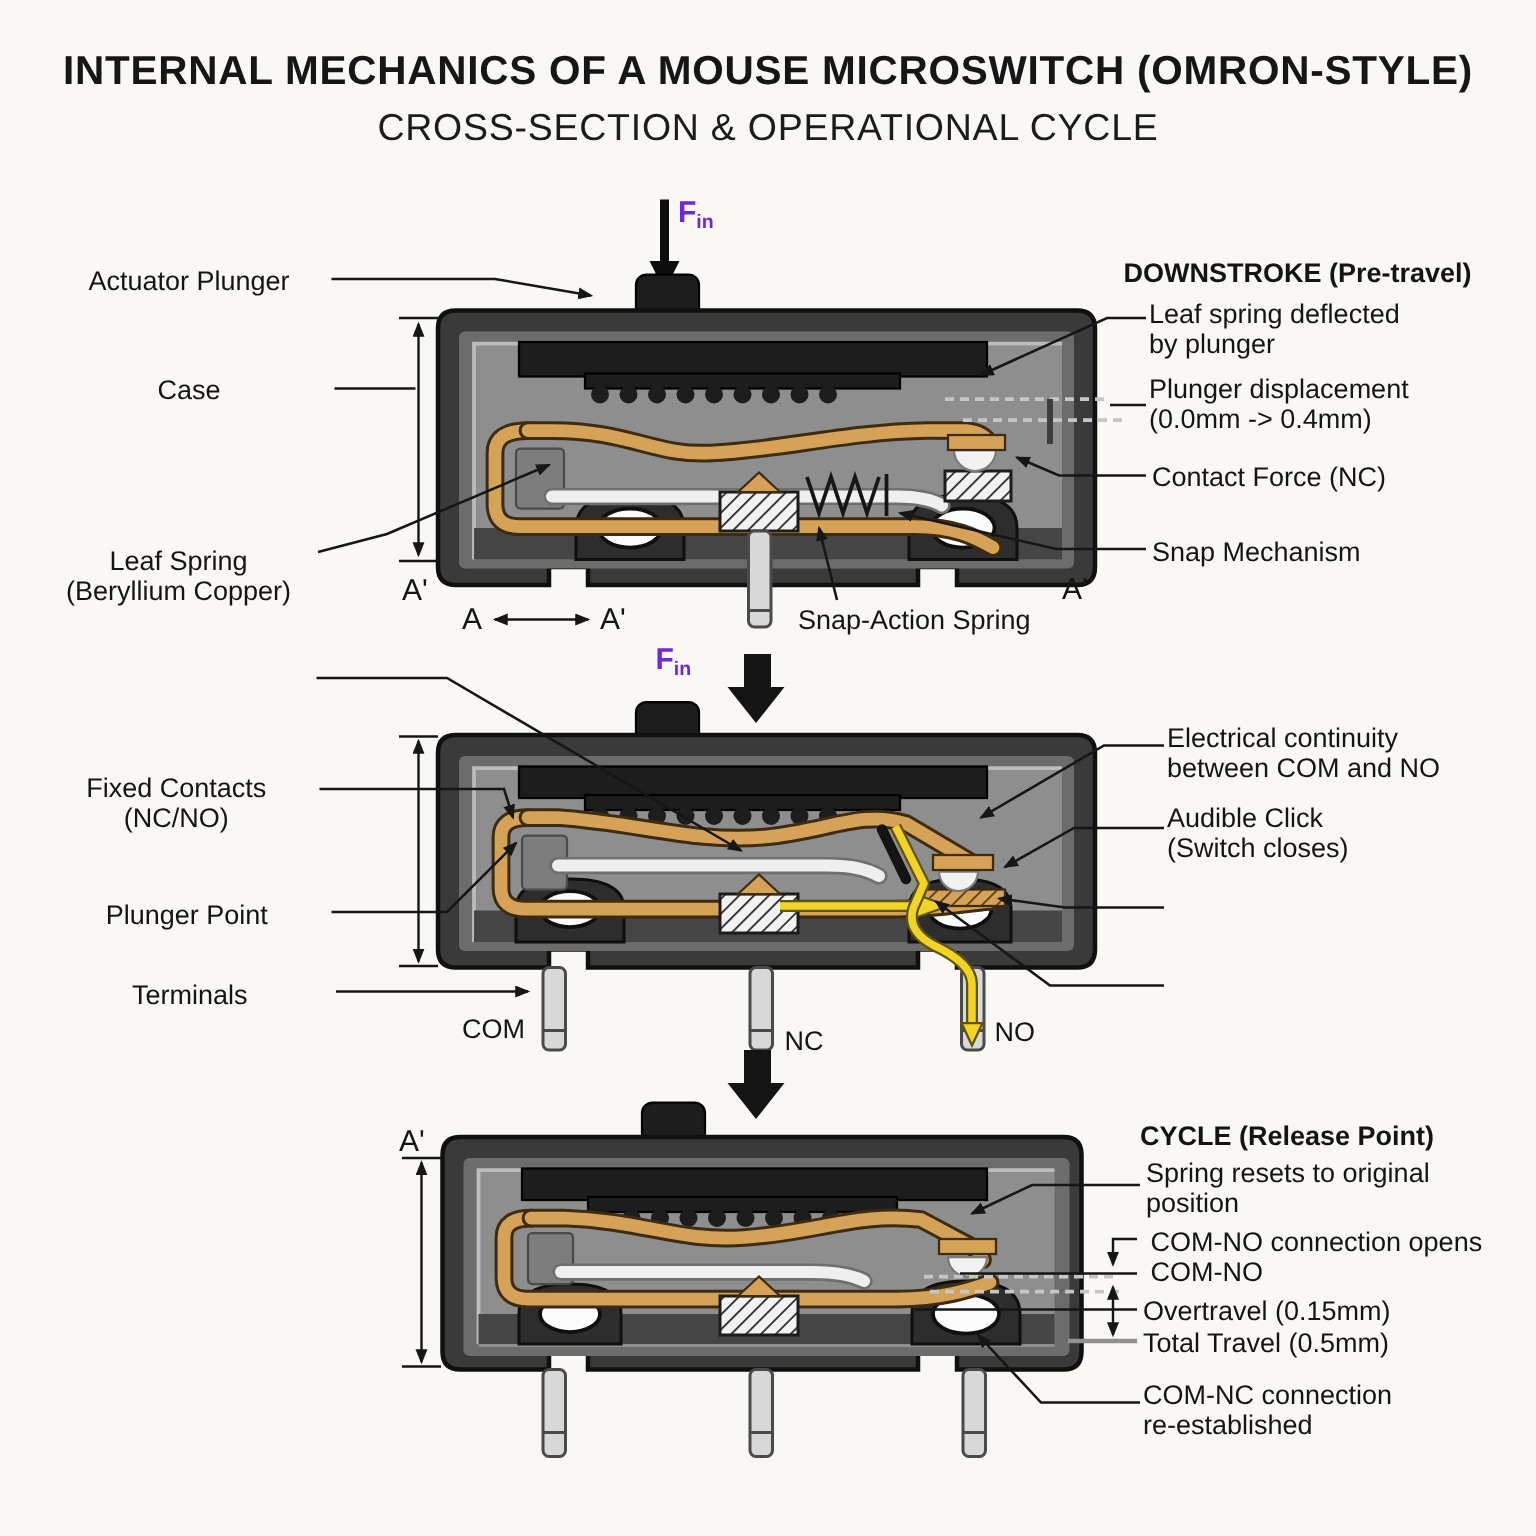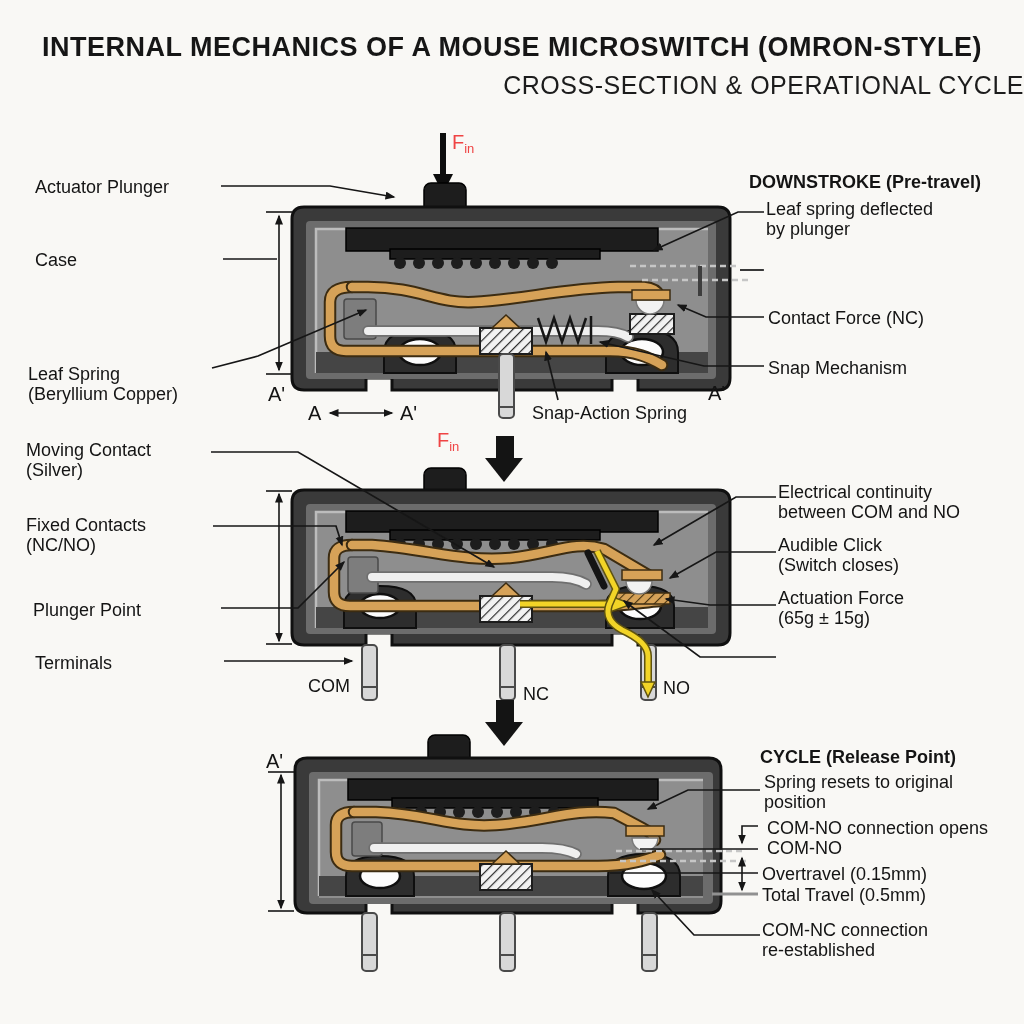--- a/index.html
+++ b/index.html
@@ -2,27 +2,27 @@
 <html style="--background: #f9f8f5; --ink: #141414; --case-dark: #3a3a3a; --cavity-gray: #8e8e8e; --plunger-black: #1d1d1d; --copper: #d6a258; --copper-dark: #3c2c12; --silver: #efefef; --terminal-gray: #d8d8d8; --floor-dark: #454545; --highlight-yellow: #f2d427;"><head>
 <meta charset="utf-8">
 <style>
   html,body{margin:0;padding:0;}
   body{width:1024px;height:1024px;position:relative;overflow:hidden;
        font-family:"Liberation Sans", sans-serif;color:var(--ink,#111);
        background:var(--background,#f9f8f5);}
   #stage{position:absolute;inset:0;width:1024px;height:1024px;}
   .ttl{position:absolute;left:0;width:1024px;text-align:center;font-weight:bold;
        font-size:27px;letter-spacing:.5px;color:#161616;}
-  .sub{position:absolute;left:0;width:1024px;text-align:right;font-weight:normal;
+  .sub{position:absolute;left:0;width:1024px;text-align:center;font-weight:normal;
        font-size:25px;letter-spacing:.5px;color:#1c1c1c;}
   .lbl{position:absolute;font-size:18px;line-height:1.13;white-space:pre-line;color:#141414;}
-  .ra{text-align:left;}
+  .ra{text-align:center;}
   .hd{font-weight:bold;}
   .aa{position:absolute;font-size:20px;color:#141414;}
-  .fin{position:absolute;font-size:20px;font-weight:normal;color:#ef4444;}
+  .fin{position:absolute;font-size:20px;font-weight:bold;color:#6d28d9;}
   .fin .sb{font-size:13px;vertical-align:-4px;}
   svg{position:absolute;top:0;left:0;}
   .case{fill:var(--case-dark,#3a3a3a);stroke:#101010;stroke-width:3;}
   .bevel{fill:#6c6c6c;}
   .cavity{fill:var(--cavity-gray,#8e8e8e);}
   .hl{stroke:#bcbcbc;stroke-width:2.5;fill:none;}
   .plunger{fill:var(--plunger-black,#1d1d1d);stroke:#000;stroke-width:1.5;}
   .teeth{fill:var(--plunger-black,#1d1d1d);}
   .cu-out{stroke:var(--copper-dark,#3c2c12);stroke-width:12.5;fill:none;stroke-linecap:round;}
   .cu{stroke:var(--copper,#d6a258);stroke-width:8.5;fill:none;stroke-linecap:round;}
@@ -320,41 +320,39 @@
   <div class="lbl ra" style="left:28px;top:364px;width:182px">Leaf Spring
 (Beryllium Copper)</div>
   <div class="aa" style="left:268px;top:383px">A'</div>
   <div class="aa" style="left:308px;top:402px">A</div>
   <div class="aa" style="left:400px;top:402px">A'</div>
   <div class="lbl" style="left:532px;top:403px">Snap-Action Spring</div>
   <div class="aa" style="left:708px;top:382px">A'</div>
   <div class="lbl hd" style="left:749px;top:172px">DOWNSTROKE (Pre-travel)</div>
   <div class="lbl" style="left:766px;top:199px">Leaf spring deflected
 by plunger</div>
+  <div class="lbl" style="left:766px;top:249px">Plunger displacement
+(0.0mm -&gt; 0.4mm)</div>
   <div class="lbl" style="left:768px;top:308px">Contact Force (NC)</div>
   <div class="lbl" style="left:768px;top:358px">Snap Mechanism</div>
 
   <div class="fin" style="left:437px;top:429px">
     <span>F</span><span class="sb">in</span>
   </div>
-  <div class="lbl ra" style="left:26px;top:440px;width:182px">Moving Contact
-(Silver)</div>
   <div class="lbl ra" style="left:26px;top:515px;width:183px">Fixed Contacts
 (NC/NO)</div>
   <div class="lbl ra" style="left:33px;top:600px;width:183px">Plunger Point</div>
   <div class="lbl ra" style="left:35px;top:653px;width:183px">Terminals</div>
   <div class="lbl" style="left:308px;top:676px">COM</div>
   <div class="lbl" style="left:523px;top:684px">NC</div>
   <div class="lbl" style="left:663px;top:678px">NO</div>
   <div class="lbl" style="left:778px;top:482px">Electrical continuity
 between COM and NO</div>
   <div class="lbl" style="left:778px;top:535px">Audible Click
 (Switch closes)</div>
-  <div class="lbl" style="left:778px;top:588px">Actuation Force
-(65g ± 15g)</div>
 
   <div class="aa" style="left:266px;top:750px">A'</div>
   <div class="lbl hd" style="left:760px;top:747px">CYCLE (Release Point)</div>
   <div class="lbl" style="left:764px;top:772px">Spring resets to original
 position</div>
   <div class="lbl" style="left:767px;top:818px">COM-NO connection opens
 COM-NO</div>
   <div class="lbl" style="left:762px;top:864px">Overtravel (0.15mm)</div>
   <div class="lbl" style="left:762px;top:885px">Total Travel (0.5mm)</div>
   <div class="lbl" style="left:762px;top:920px">COM-NC connection

